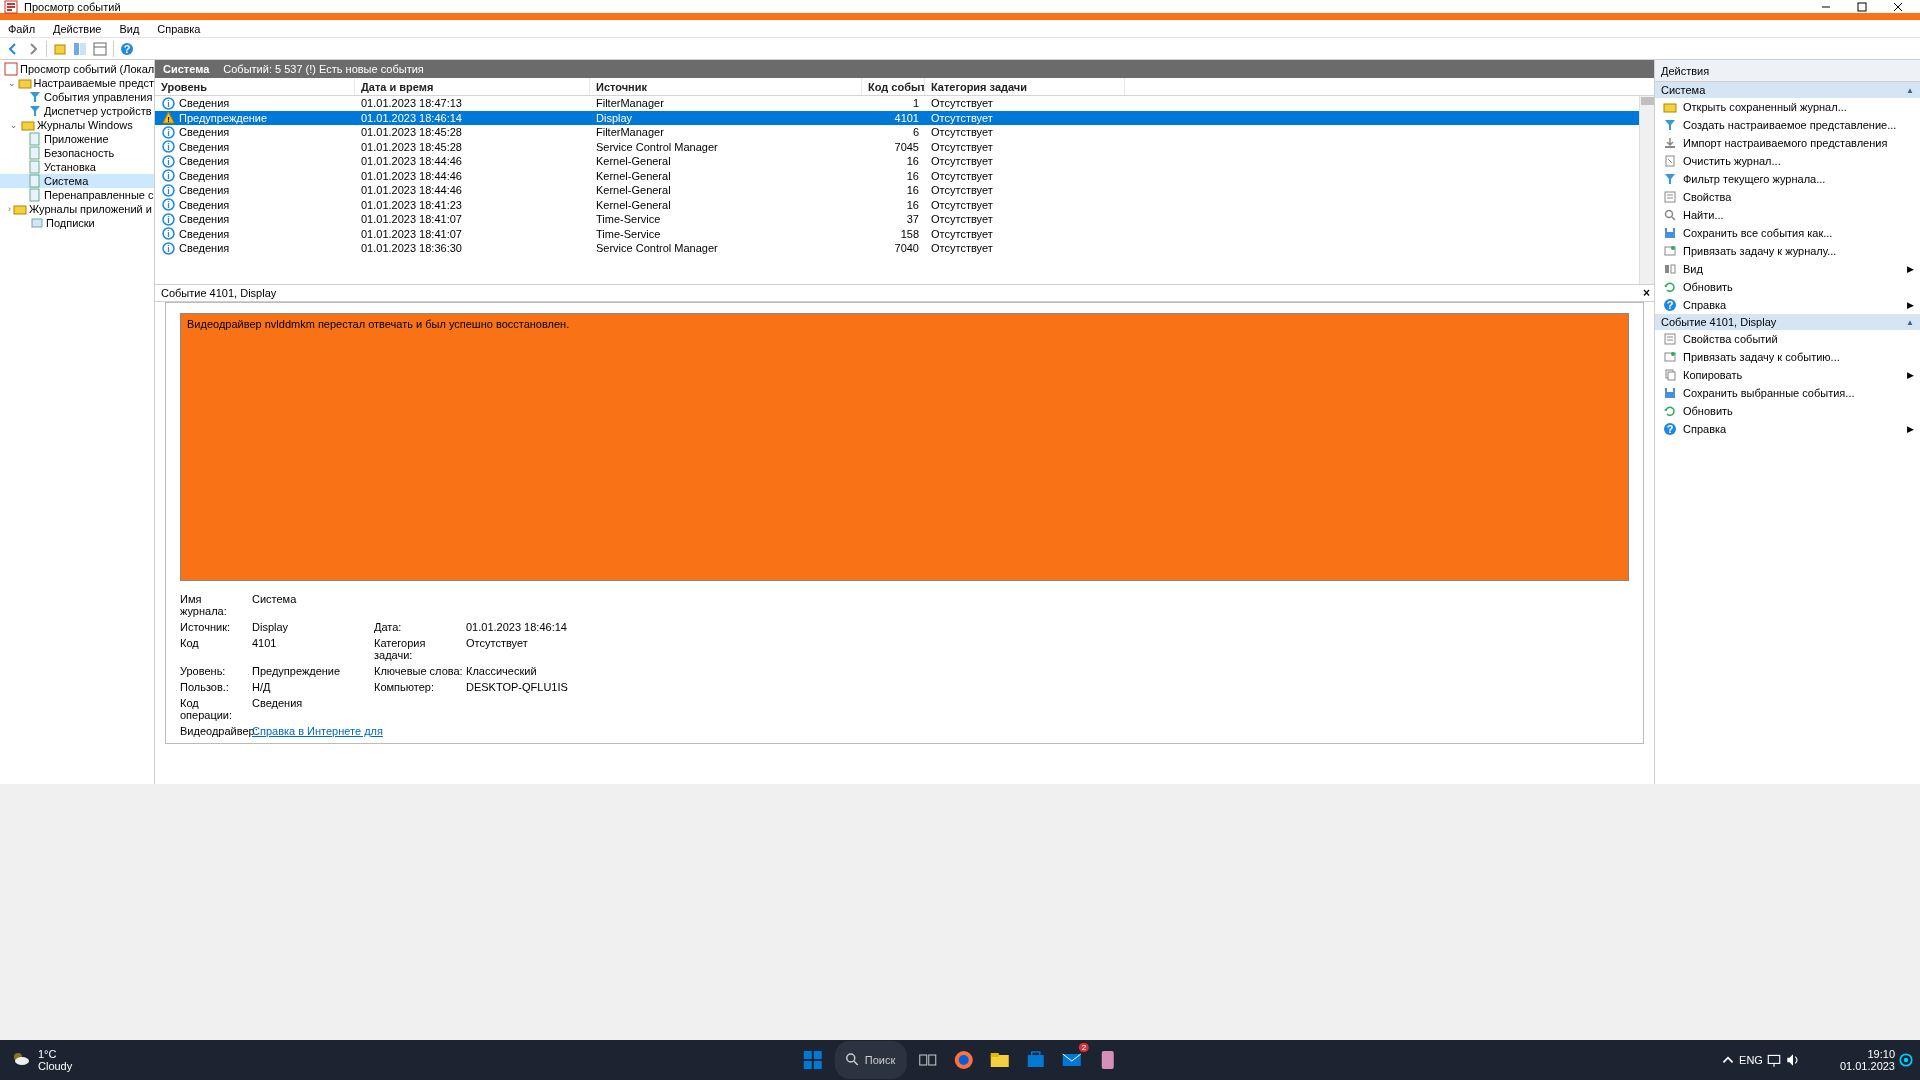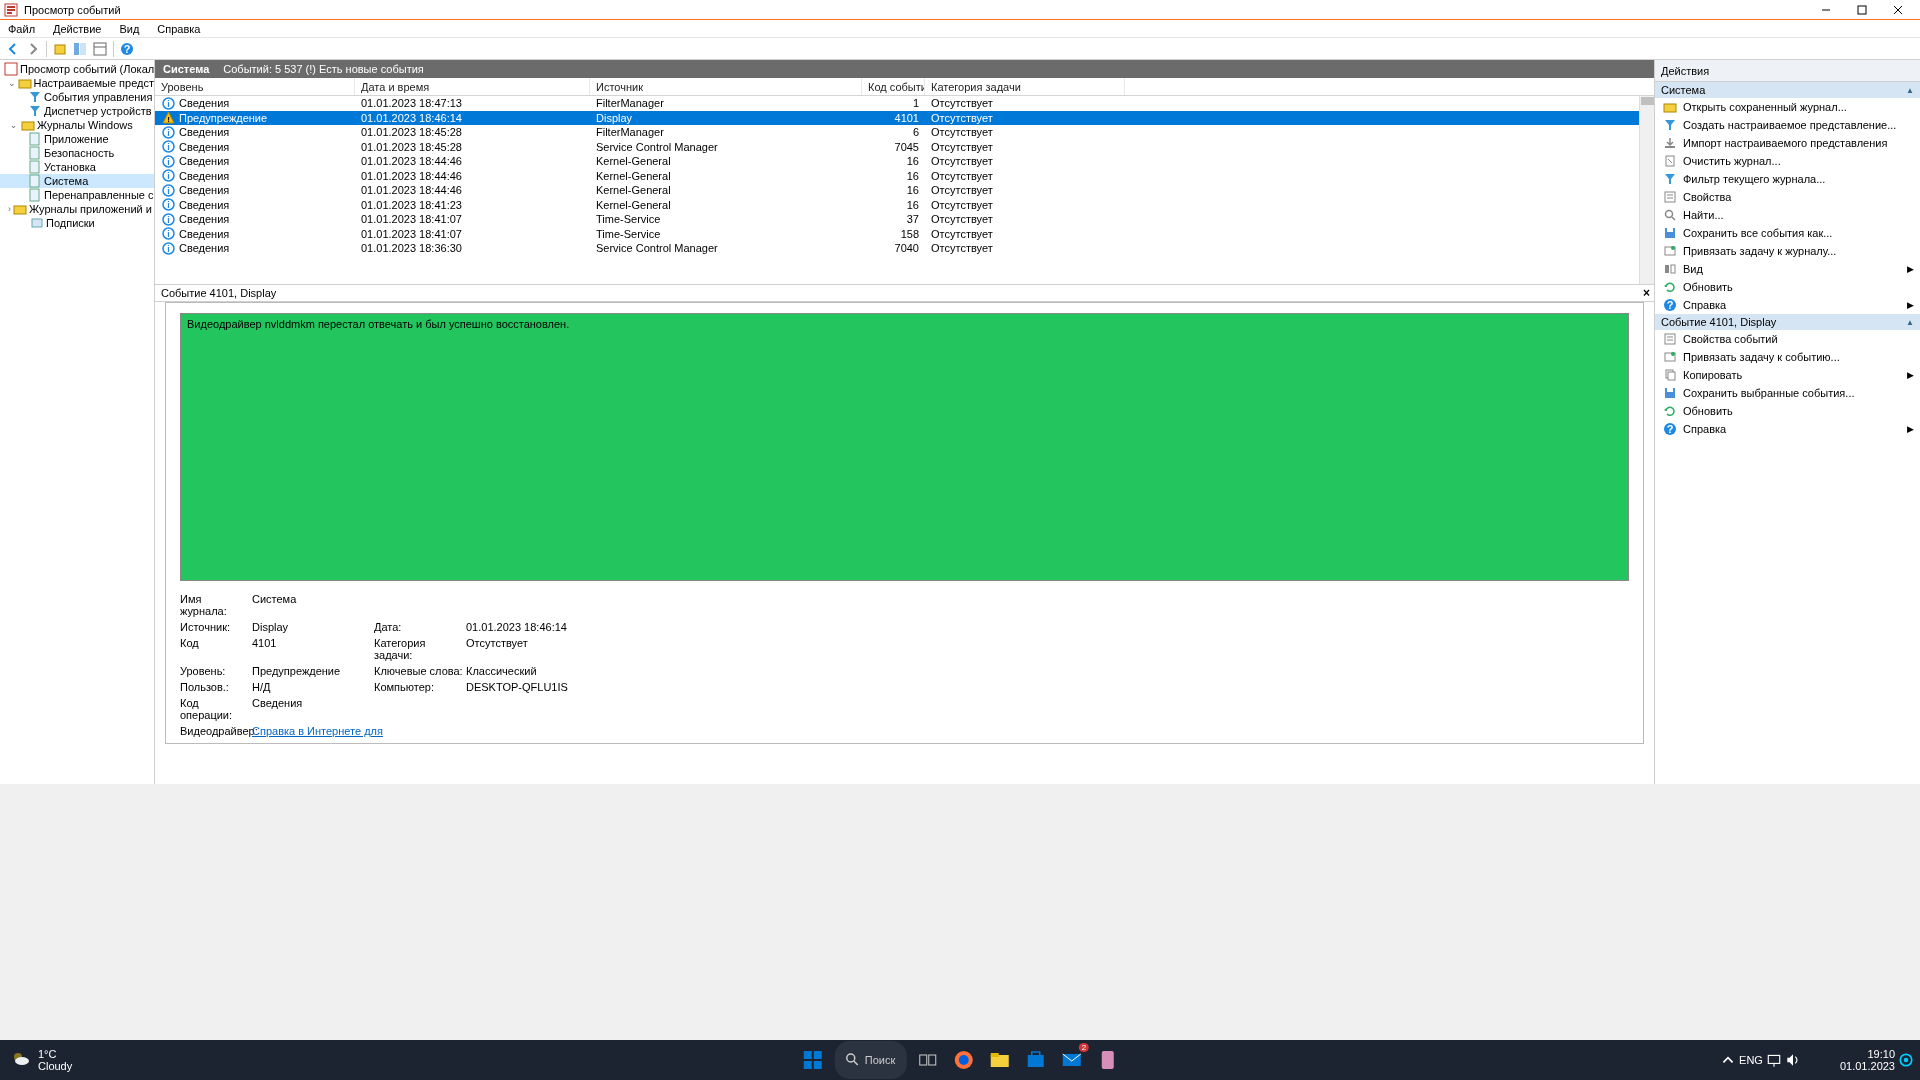--- a/index.html
+++ b/index.html
@@ -1,19 +1,19 @@
 <!DOCTYPE html>
 <html><head>
 <meta charset="utf-8">
 <style>
 * { box-sizing: border-box; margin: 0; padding: 0; font-family: "Segoe UI", Tahoma, sans-serif; font-size: 11px; }
 html, body { width: 1920px; height: 1080px; overflow: hidden; background: #f0f0f0; }
 
 
-.titlebar { height: 20px; background: #fff; display: flex; align-items: center; padding: 0 4px; border-bottom: 1px solid #f97316; }
+.titlebar { height: 20px; background: #fff; display: flex; align-items: center; padding: 0 4px; border-bottom: 7px solid #f97316; }
 .titlebar .app-icon { width: 14px; height: 14px; margin-right: 6px; display:inline-flex;align-items:center;justify-content:center;}
 .titlebar .title { flex: 0 0 auto; }
 .titlebar .spacer { flex: 1; }
 .winbtn { width: 36px; height: 18px; display:flex;align-items:center;justify-content:center; color:#333;}
 .winbtn svg { width: 10px; height: 10px; }
 
 
 .menubar { height: 18px; background: #fff; display: flex; align-items: center; padding: 0 6px; gap: 14px; border-bottom: 1px solid #e5e5e5;}
 .menubar span { padding: 1px 2px; }
 
@@ -28,40 +28,40 @@
 .tree { width: 155px; border-right: 1px solid #cfcfcf; overflow:hidden; background:#fff; padding-top:2px;}
 .tree-row { display:flex; align-items:center; height:14px; padding:0 2px; white-space:nowrap; gap:2px; }
 .tree-row .exp { width:11px; text-align:center; color:#666; font-size:9px;}
 .tree-row .ticon { width:14px;height:14px; display:inline-flex;align-items:center;justify-content:center;}
 .tree-row.selected { background:#cce8ff; }
 
 .center { flex:1; display:flex; flex-direction:column; border-right:1px solid #cfcfcf;}
 .log-header { height:18px; background:#6b6b6b; color:#fff; display:flex; align-items:center; padding:0 8px; gap:14px;}
 .log-header .lname { font-weight:bold; }
 
-.grid-head { display:flex; height:18px; border-bottom:1px solid #d4d4d4; background:#fff; }
+.grid-head { display:flex; height:18px; border-bottom:1px solid #d4d4d4; background:#fff;font-weight:bold; }
 .grid-head .col, .grid-body .row .col { padding:0 6px; display:flex; align-items:center; overflow:hidden; white-space:nowrap;}
 .c-level{width:200px;} .c-date{width:235px;} .c-source{width:272px;} .c-code{width:63px; justify-content:flex-end;} .c-cat{width:200px;}
 .grid-head .col { border-right:1px solid #e8e8e8; color:#222;}
 .grid-wrap { position:relative; height:188px; }
 .grid-body { height:188px; overflow:hidden; }
 .grid-body .row { display:flex; height:14.5px; align-items:center;}
 .grid-body .row .ricon { width:14px;height:14px; display:inline-flex;align-items:center;justify-content:center; margin-right:4px;}
 .grid-body .row.selected { background:#0078d7; color:#fff; }
 .vscroll { position:absolute; right:0; top:0; width:15px; height:100%; background:#f0f0f0; border-left:1px solid #ddd;}
 .vscroll .thumb { width:13px; height:8px; background:#c0c0c0; margin:1px auto 0;}
 
 .detail-header { height:18px; border-top:1px solid #cfcfcf; border-bottom:1px solid #cfcfcf; display:flex; align-items:center; padding:0 6px; background:#fff; position:relative;}
 .detail-header .close-x { position:absolute; right:4px; font-weight:bold; font-size:12px;}
 
 .tabs { display:flex; padding:6px 10px 0 10px; gap:2px; background:#fff;}
 .tab { padding:2px 10px; border:1px solid #bbb; border-bottom:none; background:#fff; position:relative; top:1px;}
 .tab.inactive { background:#f4f4f4; border-color:#ccc; top:0;}
 .detail-body { border:1px solid #bbb; margin:0 10px; height:442px; background:#fff; display:flex; flex-direction:column;}
-.desc-box { margin:10px 14px 6px 14px; border:1px solid #888; height:287px; padding:4px 6px; background:#22c55e; overflow:auto;}
+.desc-box { margin:10px 14px 6px 14px; border:1px solid #888; height:287px; padding:4px 6px; background:#f97316; overflow:auto;}
 .props { margin:6px 14px; display:grid; grid-template-columns: 70px 120px 90px 180px; row-gap:4px; column-gap:2px;}
 .props .k { color:#000; }
 .props a { color:#0066cc; text-decoration:underline;}
 
 
 .actions { width: 265px; background:#fff;}
 .actions-title { height:22px; background:#eef2f6; border-bottom:1px solid #cfcfcf; padding:0 6px; display:flex; align-items:center; font-weight:normal;}
 .actions-section { background:#d6e5f3; padding:1px 6px; display:flex; align-items:center; justify-content:space-between; font-weight:normal; height:16px;}
 .actions-section .sec-arrow { font-size:8px; color:#36648b;}
 .action-item { display:flex; align-items:center; height:18px; padding:0 6px 0 8px; gap:6px; position:relative;}

